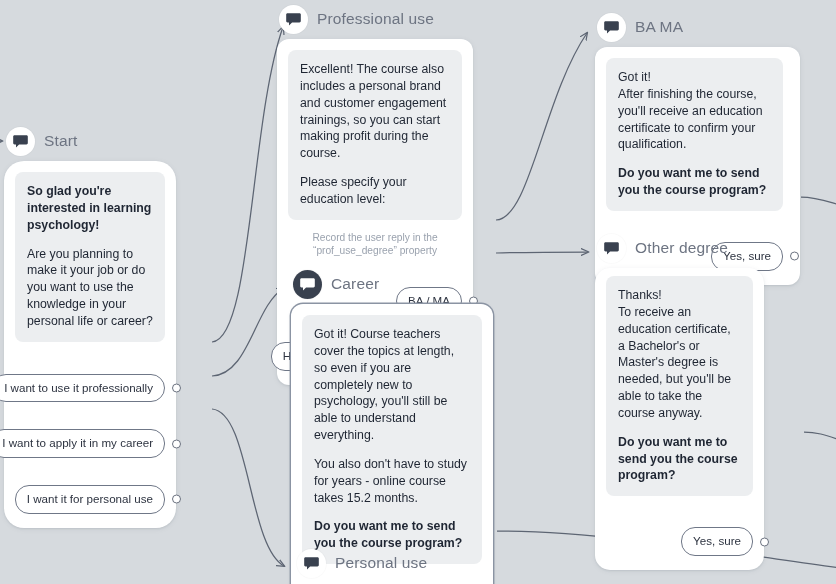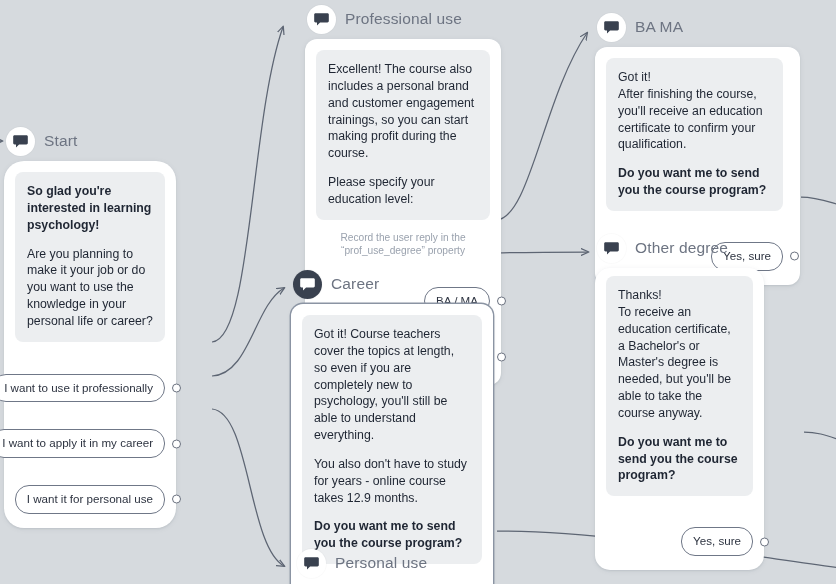--- a/index.html
+++ b/index.html
@@ -126,21 +126,21 @@
     width: 9px;
     height: 9px;
     border-radius: 50%;
     background: #ffffff;
     border: 1.2px solid #6b7280;
     box-sizing: border-box;
   }
 
   
   #node-start      { left: 4px;   top: 126px;  width: 172px; }
-  #node-prof       { left: 305px; top: 4px;    width: 196px; }
+  #node-prof       { left: 277px; top: 4px;    width: 196px; }
   #node-career     { left: 291px; top: 269px;  width: 202px; }
   #node-personal   { left: 295px; top: 548px;  width: 196px; }
   #node-bama       { left: 595px; top: 12px;   width: 205px; }
   #node-other      { left: 595px; top: 233px;  width: 169px; }
 
   #node-start .card    { padding: 11px 11px 12px 11px; border-radius: 20px; }
   #node-prof .card     { padding: 11px 11px 12px 11px; }
   #node-career .card   { padding: 11px 11px 12px 11px; }
   #node-bama .card     { padding: 11px 17px 12px 11px; }
   #node-other .card    { padding: 8px 11px 12px 11px; border-radius: 15px; }
@@ -247,21 +247,21 @@
       <span class="node-icon">
         <svg width="17" height="17" viewBox="0 0 20 20">
           <path class="bubble-fill" d="M3 2.6h14c1 0 1.6.7 1.6 1.6v7.6c0 .9-.6 1.6-1.6 1.6H8.3l-3.6 3.6V13.4H3c-1 0-1.6-.7-1.6-1.6V4.2C1.4 3.3 2 2.6 3 2.6z"></path>
         </svg>
       </span>
       <span class="node-title">Career</span>
     </div>
     <div class="card">
       <div class="bubble">
         <p>Got it! Course teachers cover the topics at length, so even if you are completely new to psychology, you'll still be able to understand everything.</p>
-        <p>You also don't have to study for years - online course takes 12.9 months.</p>
+        <p>You also don't have to study for years - online course takes 15.2 months.</p>
         <p class="b">Do you want me to send you the course program?</p>
       </div>
       <div class="replies">
         <div class="reply">
           <span>Yes, sure</span>
           
         </div>
       </div>
     </div>
   </div>

